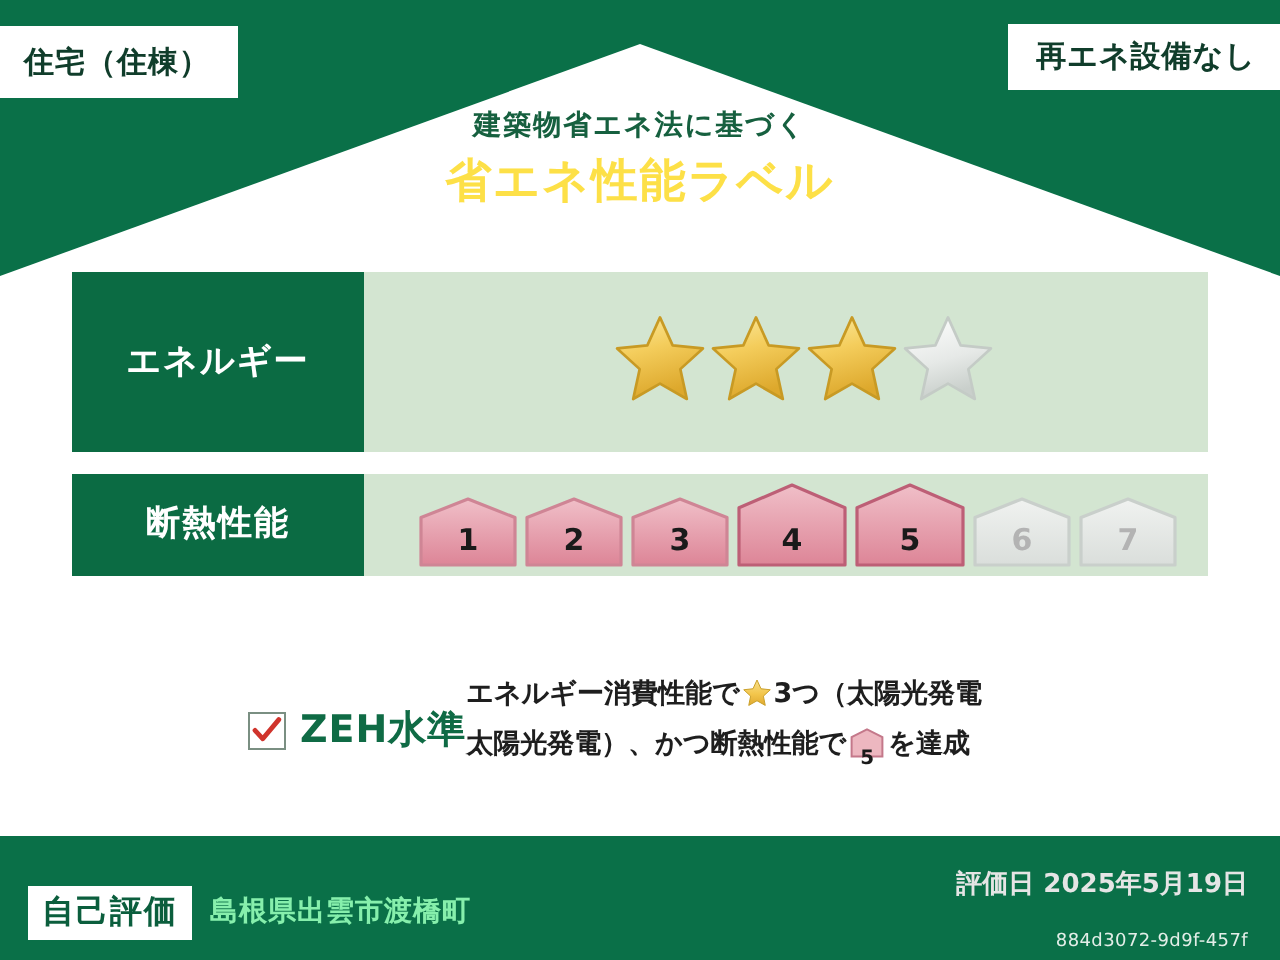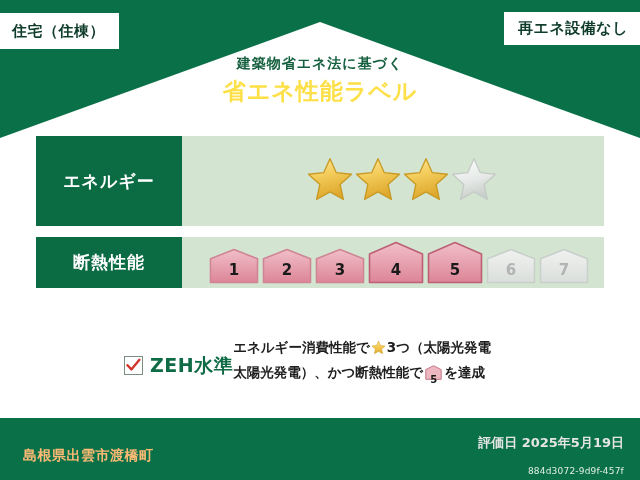--- a/index.html
+++ b/index.html
@@ -243,21 +243,21 @@
     font-size: 16px;
     line-height: 1;
     padding: 5px 7px 6px;
     letter-spacing: 1px;
   }
   .location {
     margin-left: 9px;
     font-size: 14px;
     font-weight: bold;
     letter-spacing: .5px;
-    color: #fdba74;
+    color: #86efac;
   }
   .footer-right {
     margin-left: auto;
     margin-right: 16px;
     text-align: right;
   }
   .eval-date {
     font-size: 13px;
     font-weight: bold;
     line-height: 1.1;
@@ -470,20 +470,21 @@
         <svg width="17" height="15" viewBox="0 0 17 15" xmlns="http://www.w3.org/2000/svg">
           <polygon points="8.5,0.7 16.2,4.6 16.2,14.3 0.8,14.3 0.8,4.6" fill="#edb7c0" stroke="#c4788a" stroke-width="1"></polygon>
         </svg>
         <span class="chip-num">5</span>
       </span><span>を達成</span>
     </div>
   </div>
 
   <div class="footer">
     <div class="footer-left">
+      <span class="self-badge">自己評価</span>
       <span class="location">島根県出雲市渡橋町</span>
     </div>
     <div class="footer-right">
       <div class="eval-date">評価日 2025年5月19日</div>
       <div class="eval-id">884d3072-9d9f-457f</div>
     </div>
   </div>
 
 </div>
 

